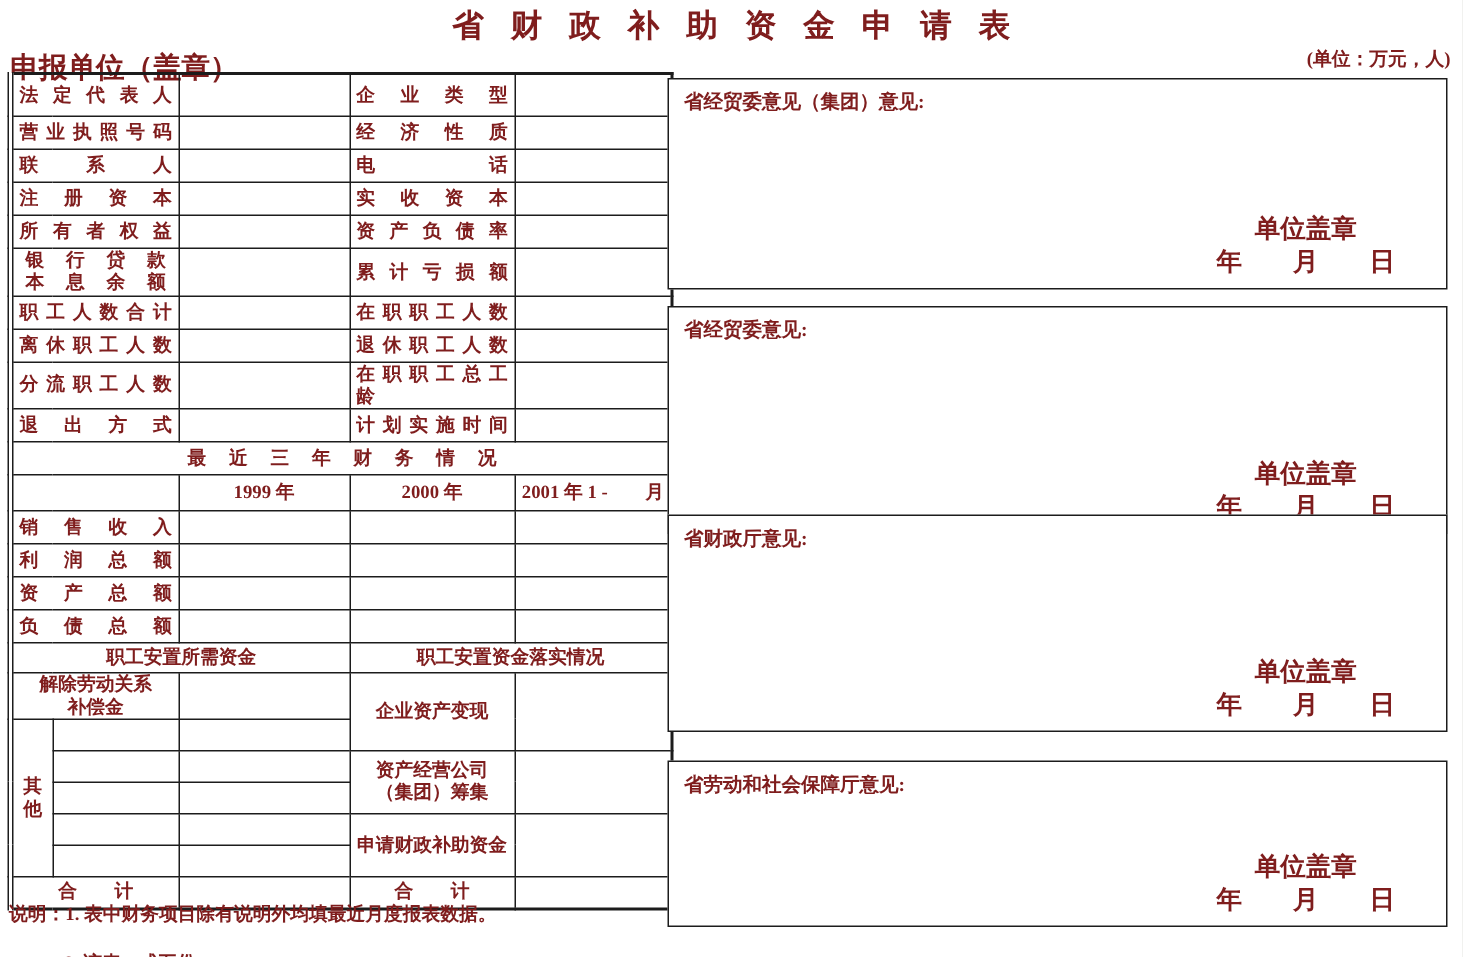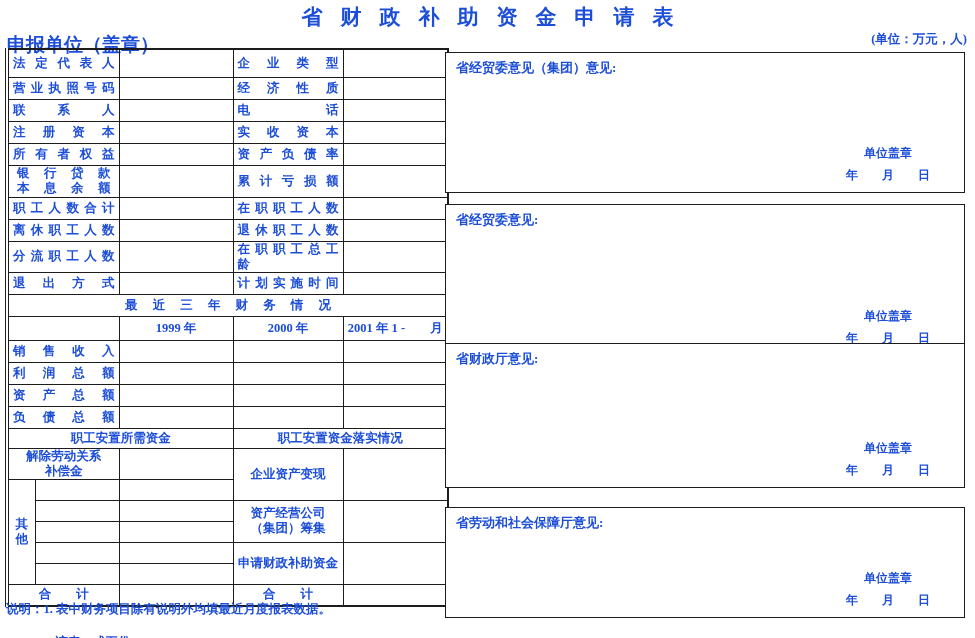--- a/index.html
+++ b/index.html
@@ -1,18 +1,18 @@
 <!DOCTYPE html>
 <html><head>
 <meta charset="utf-8">
 <style>
   html,body{margin:0;padding:0;background:#e8e8e4;}
   .sheet{
     position:relative;width:975px;height:638px;background:#ffffff;
-    font-family:"Liberation Serif","DejaVu Serif",serif;color:#1d4ed8;
+    font-family:"Liberation Serif","DejaVu Serif",serif;color:#7f1d1d;
     overflow:hidden;
   }
   .title{
     position:absolute;top:3px;left:0;right:0;text-align:center;
     font-size:21px;font-weight:bold;letter-spacing:18px;text-indent:18px;
     white-space:nowrap;
   }
   .declare{position:absolute;top:32px;left:7px;font-size:19px;font-weight:bold;}
   .unit-note{position:absolute;top:31px;right:8px;font-size:12.5px;font-weight:bold;}
 
@@ -30,21 +30,21 @@
   td.ctr,.ctr{text-align:center;}
   td.sec{text-align:center;letter-spacing:6px;text-indent:6px;}
 
   .opinion-box{
     position:absolute;left:445px;width:520px;
     border:1.5px solid #1c1c1c;background:#fff;box-sizing:border-box;
   }
   .op-label{padding:6px 10px 0 10px;font-size:13px;font-weight:bold;}
   .seal{
     position:absolute;right:34px;bottom:6px;text-align:center;
-    font-size:12px;font-weight:bold;line-height:22px;white-space:nowrap;
+    font-size:17px;font-weight:bold;line-height:22px;white-space:nowrap;
   }
   .notes{
     position:absolute;left:6px;top:601px;font-size:12.5px;font-weight:bold;line-height:17px;
   }
   .notes .n2{margin-left:37px;margin-top:16px;}
 </style>
 </head>
 <body>
 
 <div class="sheet">

